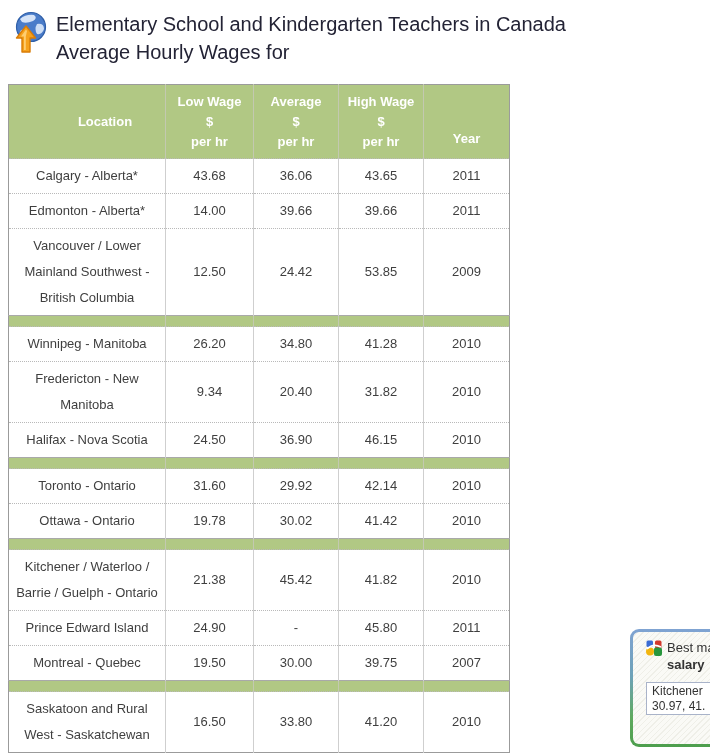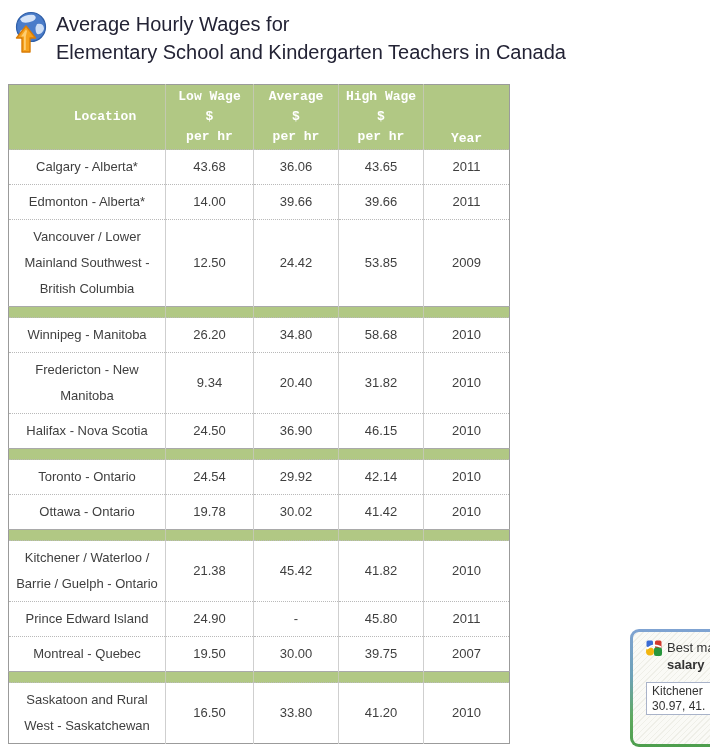--- a/index.html
+++ b/index.html
@@ -17,24 +17,23 @@
   table.wages{
     position:absolute;left:8px;top:84px;width:501px;
     border-collapse:collapse;table-layout:fixed;
     font-size:13px;color:#3f3f3f;background:#fff;
     border:1px solid #9b9b9b;
   }
   table.wages th{
     background:var(--green,#b1c884);color:#ffffff;font-weight:bold;
     height:64px;line-height:20px;padding:0;vertical-align:middle;
     border-left:1px solid #c3c9b0;
-    font-family:Liberation Mono, monospace;
   }
   table.wages th:first-child{border-left:none;padding-left:36px;}
-  table.wages th.year-th{vertical-align:bottom;}
+  table.wages th.year-th{vertical-align:bottom;padding-bottom:9px;}
   table.wages td{
     text-align:center;line-height:26px;padding:4px 2px;
     border-top:1px dotted #b9b9b9;border-left:1px solid #cfcfcf;
     vertical-align:middle;
   }
   table.wages td:first-child{border-left:none;}
   table.wages tr.sep td{
     background:var(--green,#b1c884);height:10px;padding:0;line-height:10px;
     border-top:1px solid #a9a9a9;border-left:1px solid #c3c9b0;font-size:1px;
   }
@@ -68,22 +67,22 @@
     <svg viewBox="0 0 42 44" width="42" height="44">
       <circle cx="23" cy="17" r="14.5" fill="#4a7cc9" stroke="#2f5fa8" stroke-width="1.2"></circle>
       <path d="M12 9 Q18 4 26 5 Q30 8 25 11 Q18 14 14 12 Z" fill="#dce9fa" opacity="0.95"></path>
       <path d="M29 14 Q36 13 36 19 Q34 25 29 24 Q26 19 29 14 Z" fill="#dce9fa" opacity="0.9"></path>
       <path d="M13 20 Q19 19 21 24 Q19 29 14 28 Q10 24 13 20 Z" fill="#dce9fa" opacity="0.85"></path>
       <path d="M14 42 L14 28 L8.5 28 L18 16 L27.5 28 L22 28 L22 42 Z" fill="#f6a21d" stroke="#d97c06" stroke-width="1.4" stroke-linejoin="round"></path>
       <path d="M16 40 L16 26.5 L13 26.5 L18 19.5 L19 21 L17.8 26.5 L17.8 40 Z" fill="#ffd27a" opacity="0.9"></path>
     </svg>
   </span>
   <div class="title">
+    <div>Elementary School and Kindergarten Teachers in Canada</div>
     <div>Average Hourly Wages for</div>
-    <div>Elementary School and Kindergarten Teachers in Canada</div>
   </div>
 </div>
 
 <table class="wages">
   <colgroup>
     <col style="width:157px">
       <col style="width:88px">
       <col style="width:85px">
     <col style="width:85px">
       <col style="width:86px">
@@ -139,21 +138,21 @@
         <td></td>
         <td></td>
         <td></td>
         <td></td>
         <td></td>
       </tr>
       <tr>
         <td>Winnipeg - Manitoba</td>
         <td>26.20</td>
         <td>34.80</td>
-        <td>58.68</td>
+        <td>41.28</td>
         <td>2010</td>
       </tr>
       <tr>
         <td>Fredericton - New Manitoba</td>
         <td>9.34</td>
         <td>20.40</td>
         <td>31.82</td>
         <td>2010</td>
       </tr>
       <tr>
@@ -165,21 +164,21 @@
       </tr>
       <tr class="sep">
         <td></td>
         <td></td>
         <td></td>
         <td></td>
         <td></td>
       </tr>
       <tr>
         <td>Toronto - Ontario</td>
-        <td>24.54</td>
+        <td>31.60</td>
         <td>29.92</td>
         <td>42.14</td>
         <td>2010</td>
       </tr>
       <tr>
         <td>Ottawa - Ontario</td>
         <td>19.78</td>
         <td>30.02</td>
         <td>41.42</td>
         <td>2010</td>

